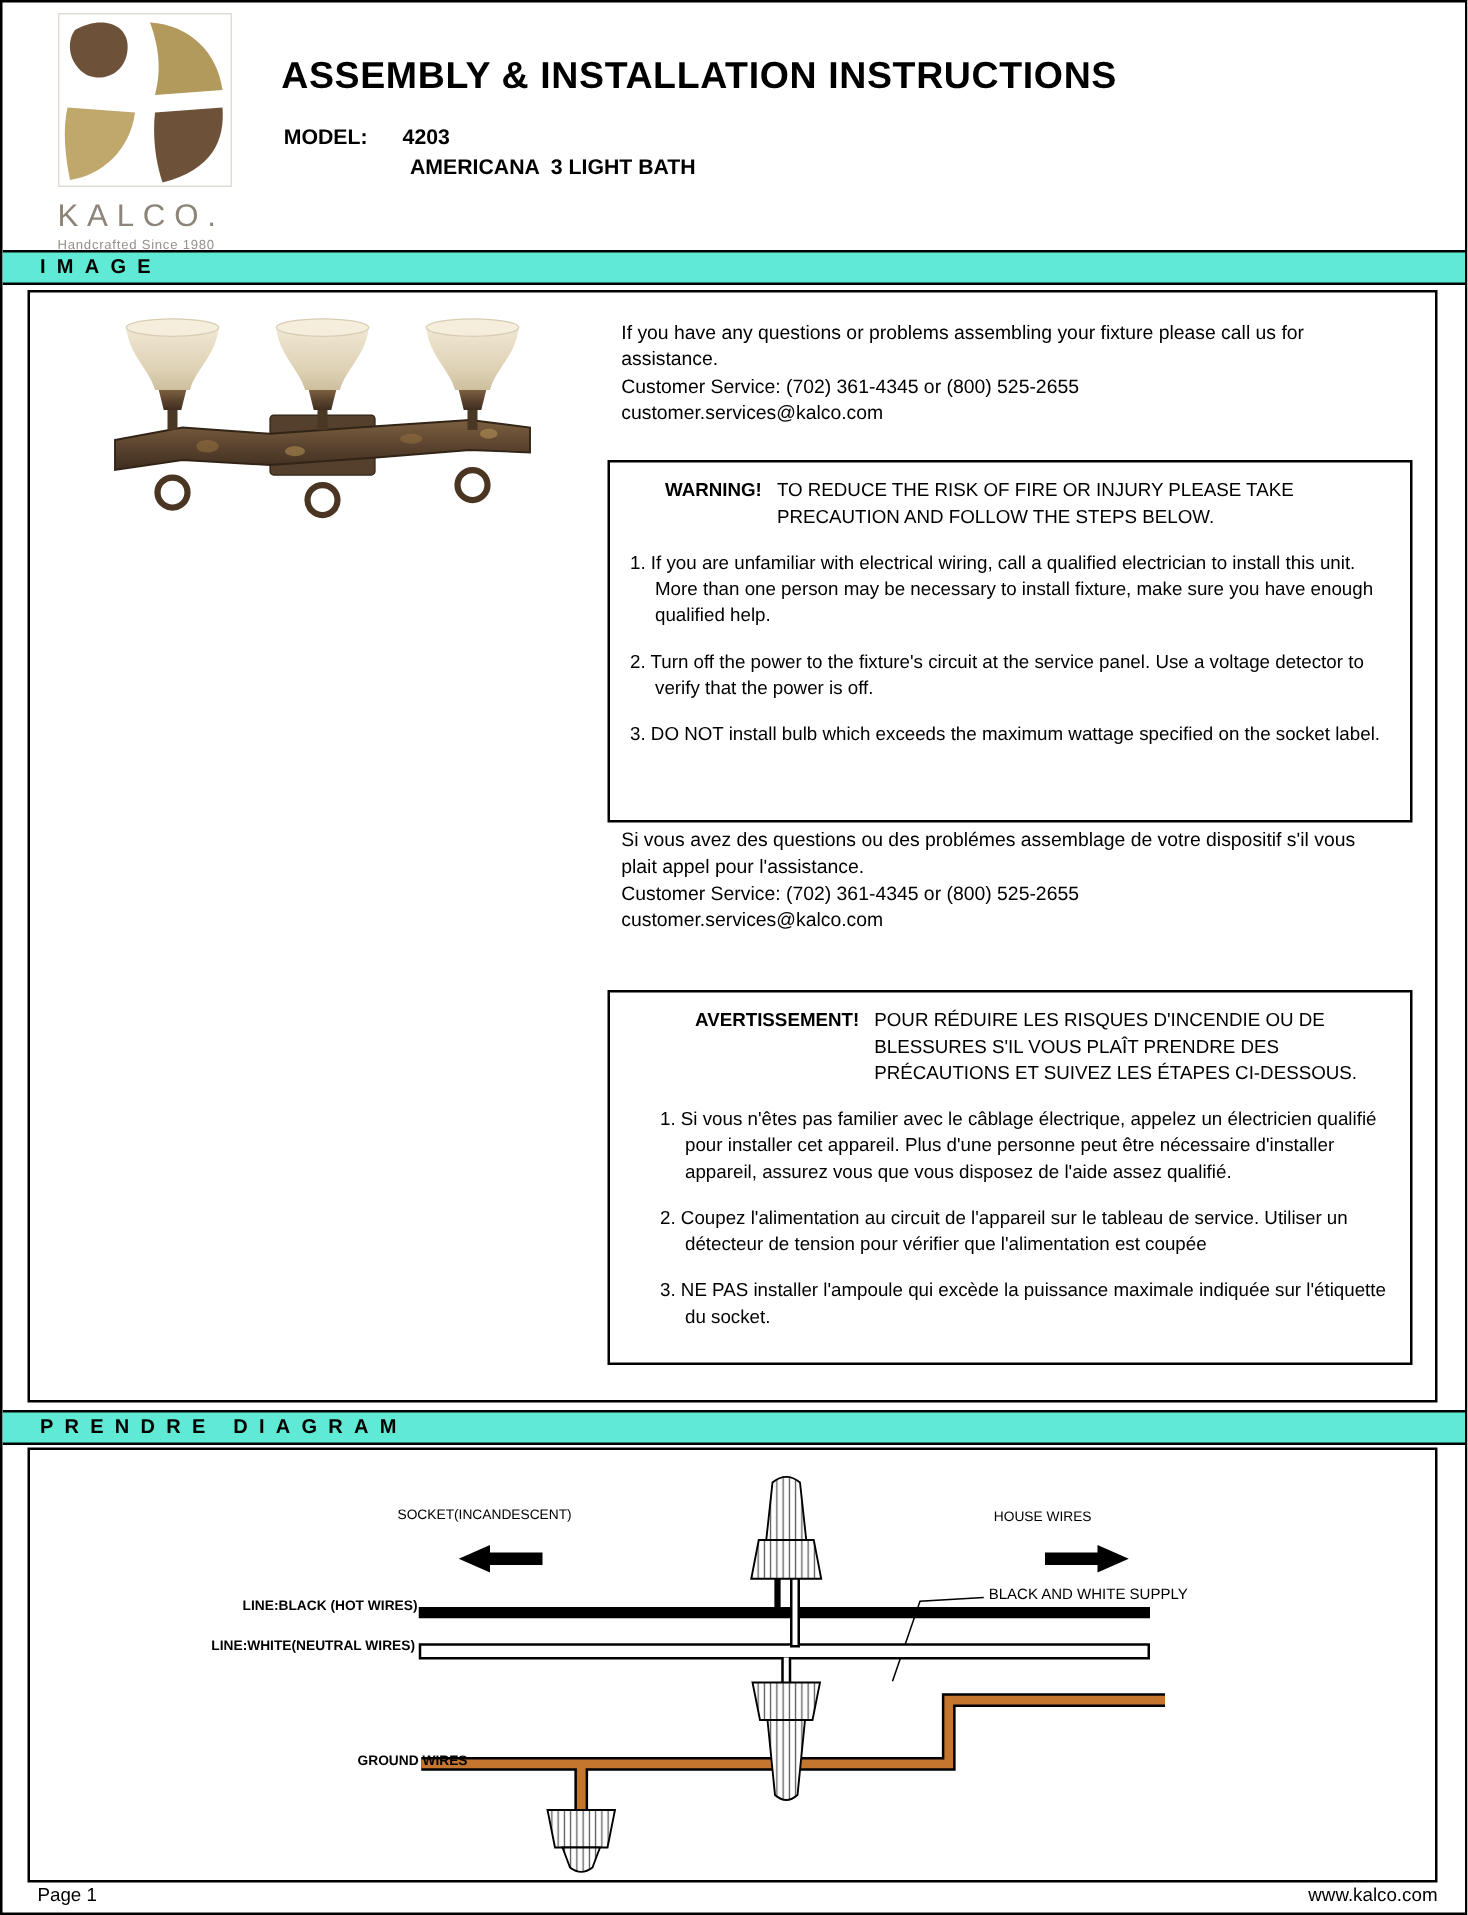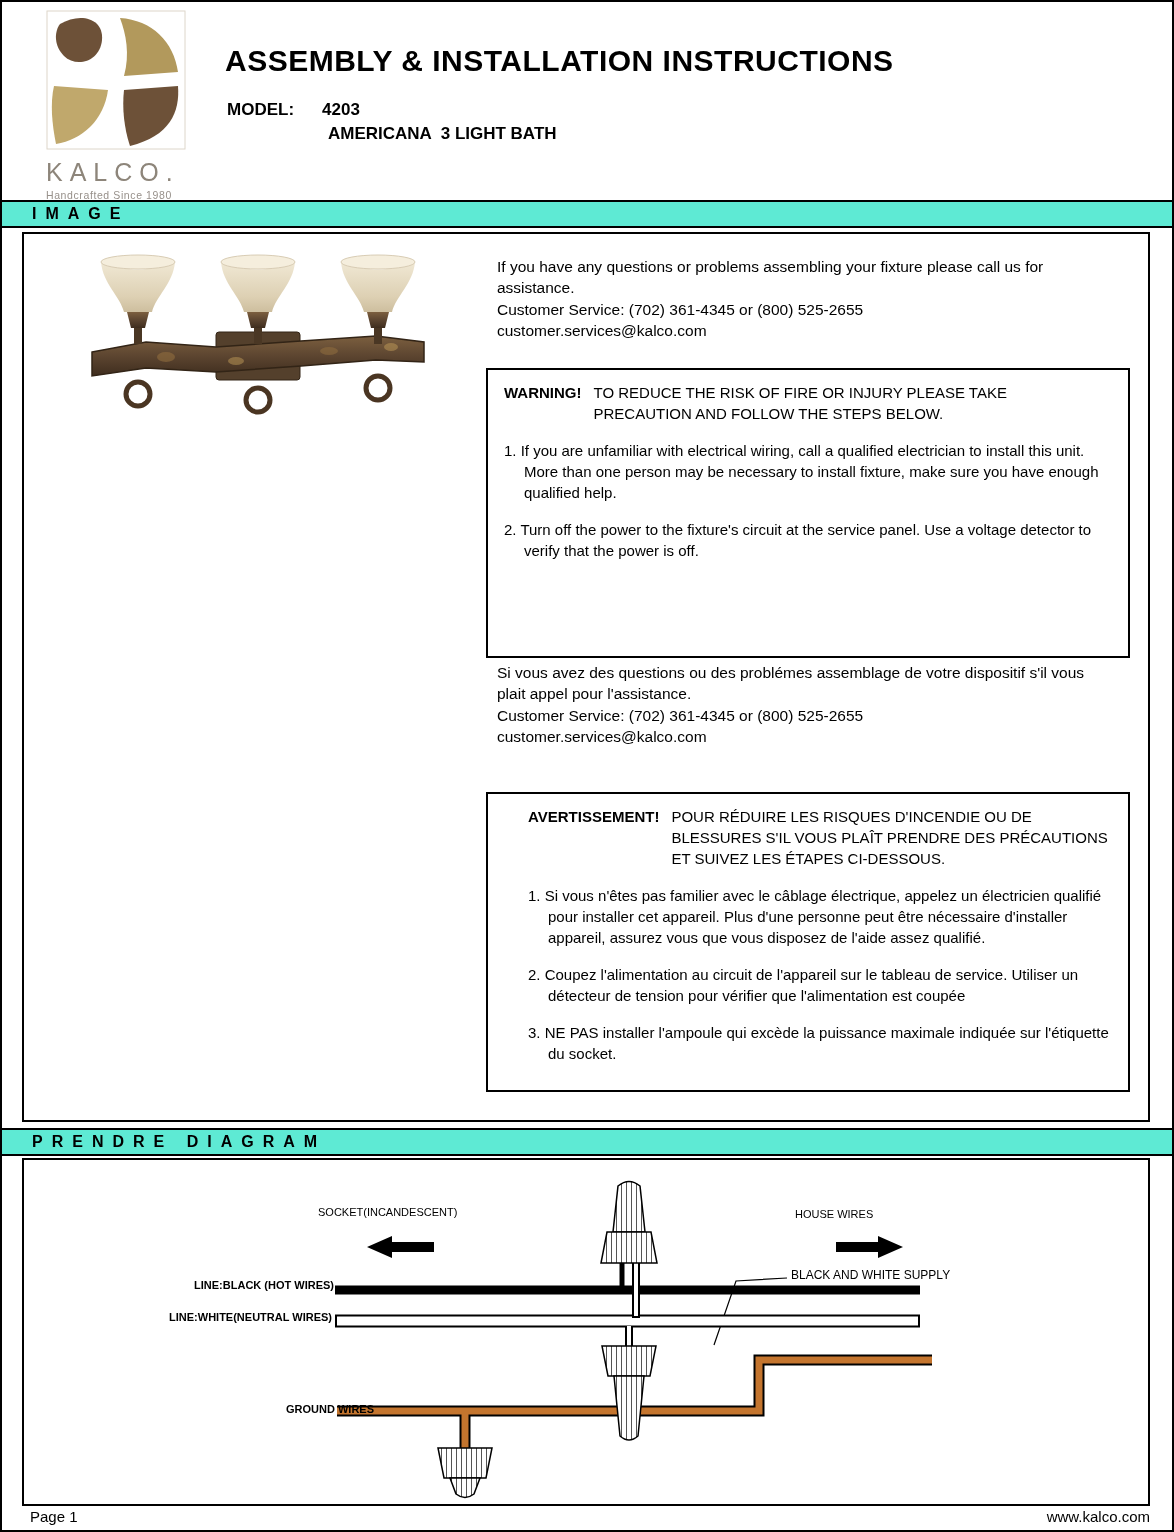--- a/index.html
+++ b/index.html
@@ -30,21 +30,21 @@
 
   
   .intro{position:absolute;width:604px;font-size:15.5px;line-height:1.38;}
   .en-intro{left:473px;top:22px;}
   .fr-intro{left:473px;top:428px;}
   .email{text-align:center;}
   .warn-box{position:absolute;left:462px;width:644px;border:2px solid #000;background:#fff;
             box-sizing:border-box;padding:12px 16px;font-size:15px;line-height:1.4;}
   .warning-box{top:134px;min-height:290px;}
   .avert-box{top:558px;min-height:300px;padding-left:40px;}
-  .warn-head{display:flex;gap:12px;}
+  .warn-head{display:flex;gap:12px;margin-left:28px;}
   .warn-label{font-weight:bold;white-space:nowrap;}
   .warn-text{max-width:460px;}
   .avert-box .warn-text{max-width:438px;}
   .step{margin-top:16px;padding-left:20px;text-indent:-20px;}
 
   
   .wlbl{position:absolute;font-size:11px;}
   .wlbl-b{font-weight:bold;}
   .ralign{text-align:right;}
   .socket-label{left:294px;top:46px;}
@@ -137,20 +137,21 @@
       <div><span class="email">customer.services@kalco.com</span></div>
     </div>
 
     <div class="warn-box warning-box">
       <div class="warn-head">
         <span class="warn-label">WARNING!</span>
         <span class="warn-text">TO REDUCE THE RISK OF FIRE OR INJURY PLEASE TAKE PRECAUTION AND FOLLOW THE STEPS BELOW.</span>
       </div>
       <div class="step">1. If you are unfamiliar with electrical wiring, call a qualified electrician to install this unit. More than one person may be necessary to install fixture, make sure you have enough qualified help.</div>
       <div class="step">2. Turn off the power to the fixture's circuit at the service panel. Use a voltage detector to verify that the power is off.</div>
+      <div class="step">3. DO NOT install bulb which exceeds the maximum wattage specified on the socket label.</div>
     </div>
 
     <div class="intro fr-intro">
       <div>Si vous avez des questions ou des problémes assemblage de votre dispositif s'il vous plait appel pour l'assistance.</div>
       <div>Customer Service: (702) 361-4345 or (800) 525-2655</div>
       <div><span class="email">customer.services@kalco.com</span></div>
     </div>
 
     <div class="warn-box avert-box">
       <div class="warn-head">

